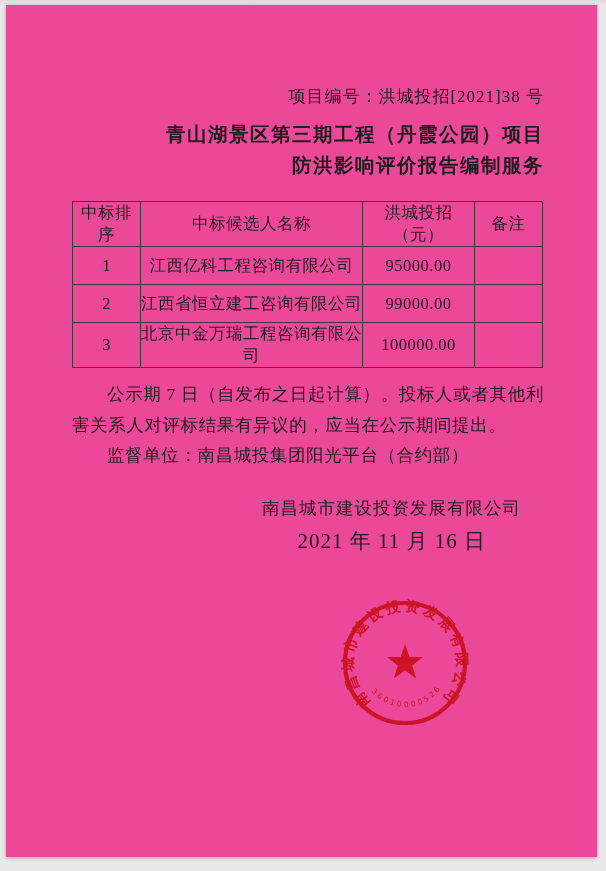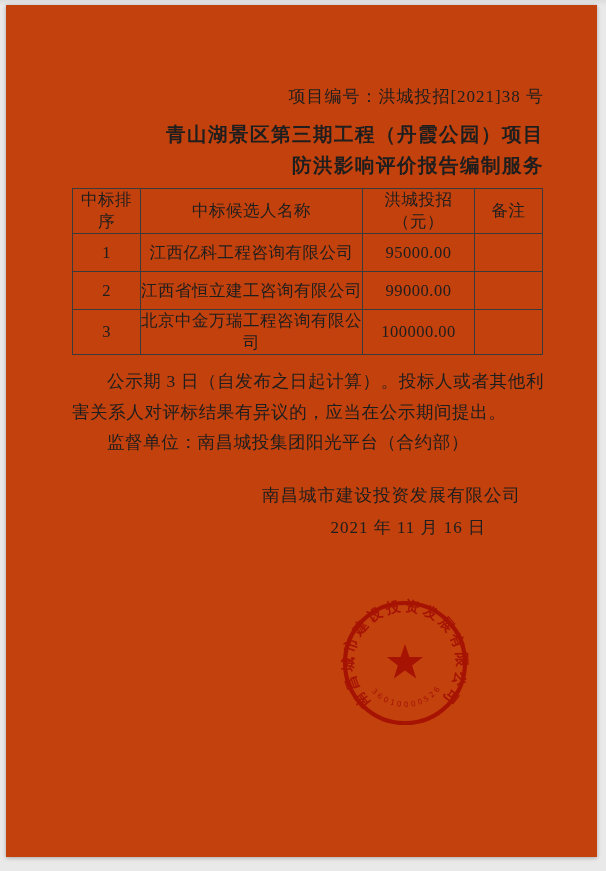--- a/index.html
+++ b/index.html
@@ -14,21 +14,21 @@
   }
   .scan-frame {
     position: absolute;
     left: 0; top: 0; width: 606px; height: 871px;
     background: linear-gradient(#dcdcdc, #e9e9e9 6px, #e9e9e9);
   }
   .sheet {
     position: absolute;
     left: 6px; top: 5px;
     width: 591px; height: 852px;
-    background: #c2410c;
+    background: #ec4899;
     box-shadow: 0 1px 4px rgba(0,0,0,0.28);
   }
   .content {
     position: absolute;
     left: 66px; top: 0;
     width: 472px;
     color: #1e1e1e;
   }
   .doc-number {
     margin-top: 80px;
@@ -49,21 +49,21 @@
   .para { font-size: 17.5px; }
   .para-1 { margin-top: 3px; }
   .body-line {
     line-height: 30.6px;
     letter-spacing: 0.6px;
     white-space: nowrap;
   }
   .line-full { text-align: justify; text-align-last: justify; white-space: normal; }
   .indent { text-indent: 2em; }
   table.bid-table {
-    margin-top: 7px;
+    margin-top: 20px;
     border-collapse: collapse;
     table-layout: fixed;
     width: 470px;
     font-size: 16.5px;
     color: #1e1e1e;
   }
   table.bid-table col.c1 { width: 68px; }
   table.bid-table col.c2 { width: 222px; }
   table.bid-table col.c3 { width: 112px; }
   table.bid-table col.c4 { width: 68px; }
@@ -89,21 +89,21 @@
     text-align: right;
     padding-right: 23px;
     font-size: 17.5px;
     line-height: 26px;
     letter-spacing: 1px;
     white-space: nowrap;
   }
   .sig-date {
     text-align: right;
     padding-right: 58px;
-    font-size: 17px;
+    font-size: 21px;
     line-height: 26px;
     margin-top: 7px;
     letter-spacing: 1px;
     white-space: nowrap;
   }
   .seal {
     position: absolute;
     left: 340px; top: 598px;
     width: 130px; height: 130px;
     mix-blend-mode: multiply;
@@ -156,21 +156,21 @@
       <tr class="row">
         <td>3</td>
         <td>北京中金万瑞工程咨询有限公司</td>
         <td>100000.00</td>
         <td></td>
       </tr>
     </tbody>
       </table>
 
     <div class="para para-2">
-      <div class="body-line line-full indent">公示期 3 日（自发布之日起计算）。投标人或者其他利</div>
+      <div class="body-line line-full indent">公示期 7 日（自发布之日起计算）。投标人或者其他利</div>
       <div class="body-line">害关系人对评标结果有异议的，应当在公示期间提出。</div>
     </div>
 
     <div class="info-line indent">监督单位：南昌城投集团阳光平台（合约部）</div>
 
     <div class="signature">
       <div class="sig-company">南昌城市建设投资发展有限公司</div>
       <div class="sig-date">2021 年 11 月 16 日</div>
     </div>
 

